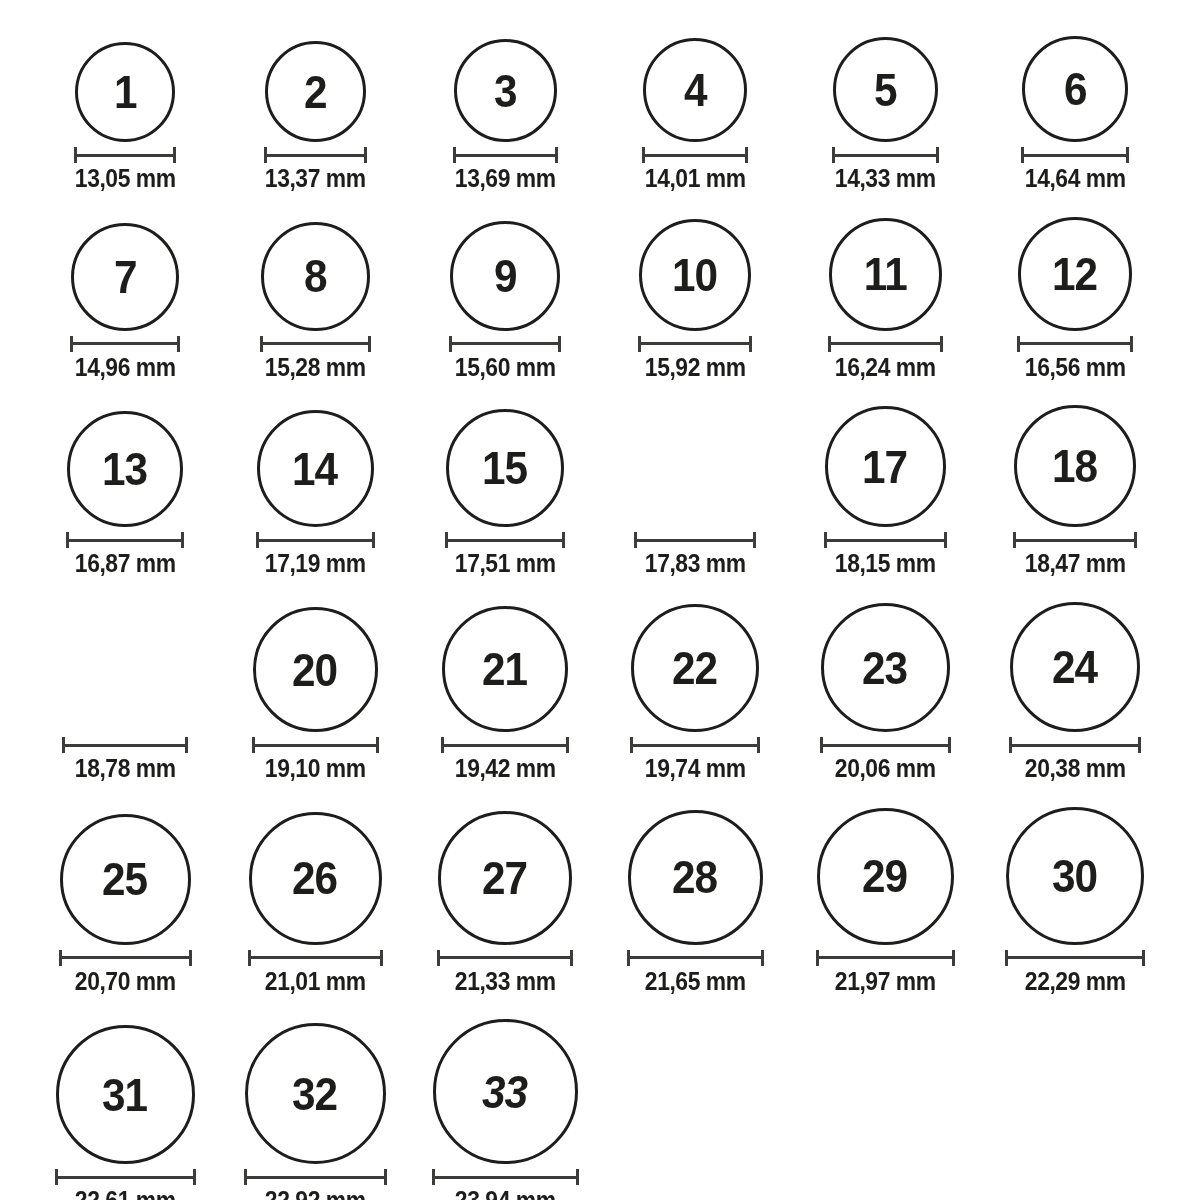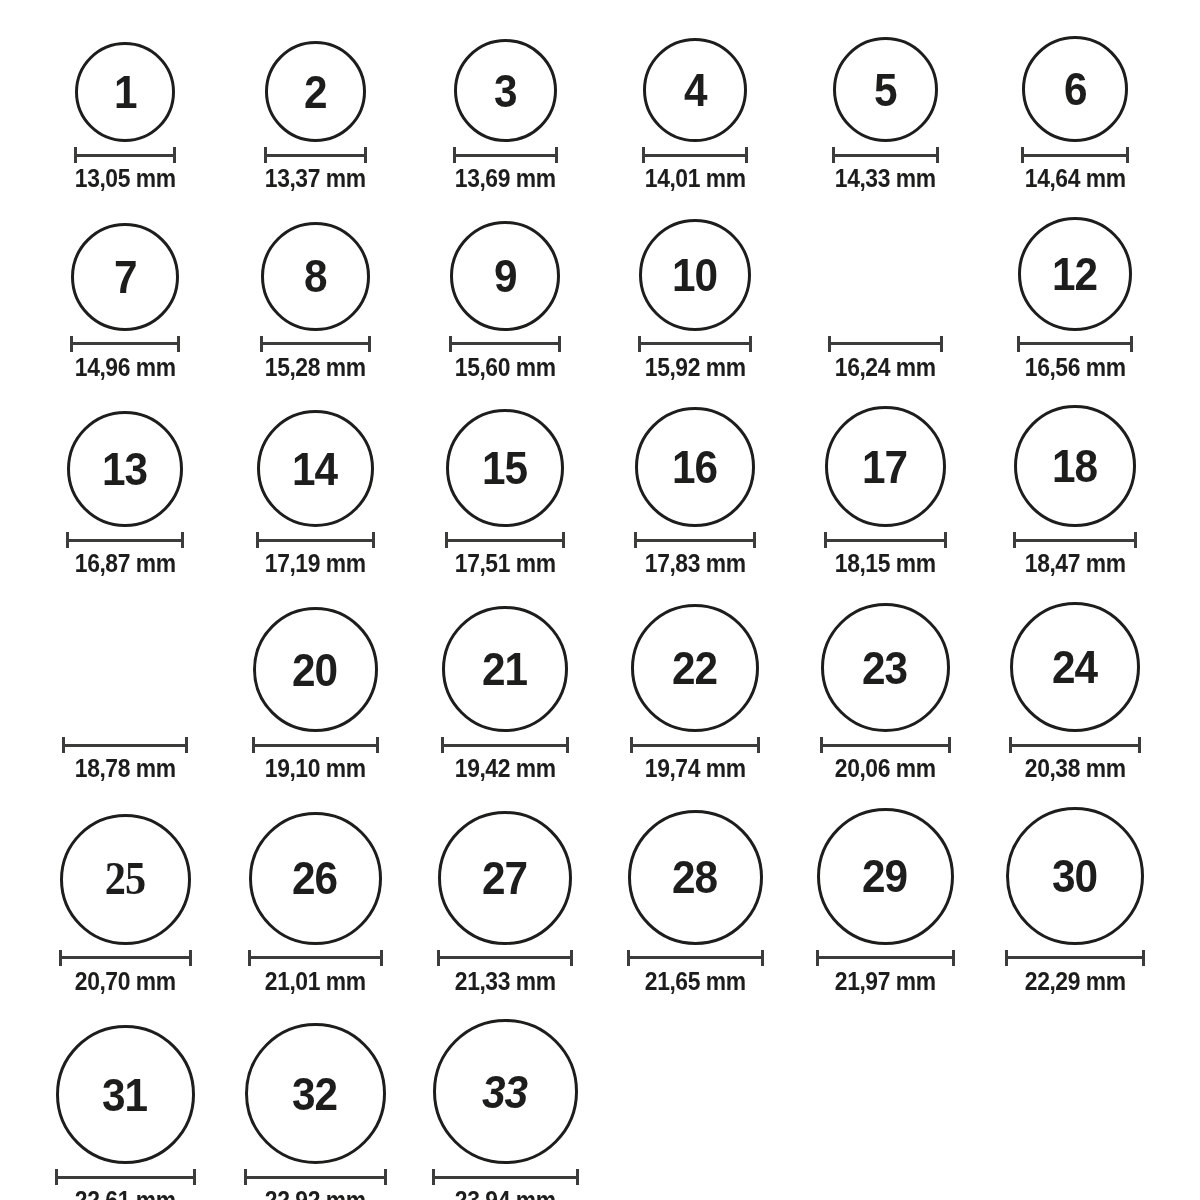--- a/index.html
+++ b/index.html
@@ -153,20 +153,23 @@
 
   <div class="cell">
     <div class="ring-circle" style="width: 112px; height: 112px;">
       <span class="ring-number">10</span>
     </div>
     <div class="measure" style="width: 114px;"></div>
     <span class="diameter-label">15,92 mm</span>
   </div>
 
   <div class="cell">
+    <div class="ring-circle" style="width: 113px; height: 113px;">
+      <span class="ring-number">11</span>
+    </div>
     <div class="measure" style="width: 115px;"></div>
     <span class="diameter-label">16,24 mm</span>
   </div>
 
   <div class="cell">
     <div class="ring-circle" style="width: 114px; height: 114px;">
       <span class="ring-number">12</span>
     </div>
     <div class="measure" style="width: 116px;"></div>
     <span class="diameter-label">16,56 mm</span>
@@ -190,23 +193,20 @@
 
   <div class="cell">
     <div class="ring-circle" style="width: 118px; height: 118px; align-items: center;">
       <span class="ring-number">15</span>
     </div>
     <div class="measure" style="width: 120px;"></div>
     <span class="diameter-label">17,51 mm</span>
   </div>
 
   <div class="cell">
-    <div class="ring-circle" style="width: 120px; height: 120px;">
-      <span class="ring-number">16</span>
-    </div>
     <div class="measure" style="width: 122px;"></div>
     <span class="diameter-label">17,83 mm</span>
   </div>
 
   <div class="cell">
     <div class="ring-circle" style="width: 121px; height: 121px;">
       <span class="ring-number">17</span>
     </div>
     <div class="measure" style="width: 123px;"></div>
     <span class="diameter-label">18,15 mm</span>
@@ -259,21 +259,21 @@
 
   <div class="cell">
     <div class="ring-circle" style="width: 130px; height: 130px;">
       <span class="ring-number">24</span>
     </div>
     <div class="measure" style="width: 132px;"></div>
     <span class="diameter-label">20,38 mm</span>
   </div>
 
   <div class="cell">
-    <div class="ring-circle" style="width: 131px; height: 131px; font-family: Liberation Serif, serif;">
+    <div class="ring-circle" style="width: 131px; height: 131px;">
       <span class="ring-number">25</span>
     </div>
     <div class="measure" style="width: 133px;"></div>
     <span class="diameter-label">20,70 mm</span>
   </div>
 
   <div class="cell">
     <div class="ring-circle" style="width: 133px; height: 133px;">
       <span class="ring-number">26</span>
     </div>

